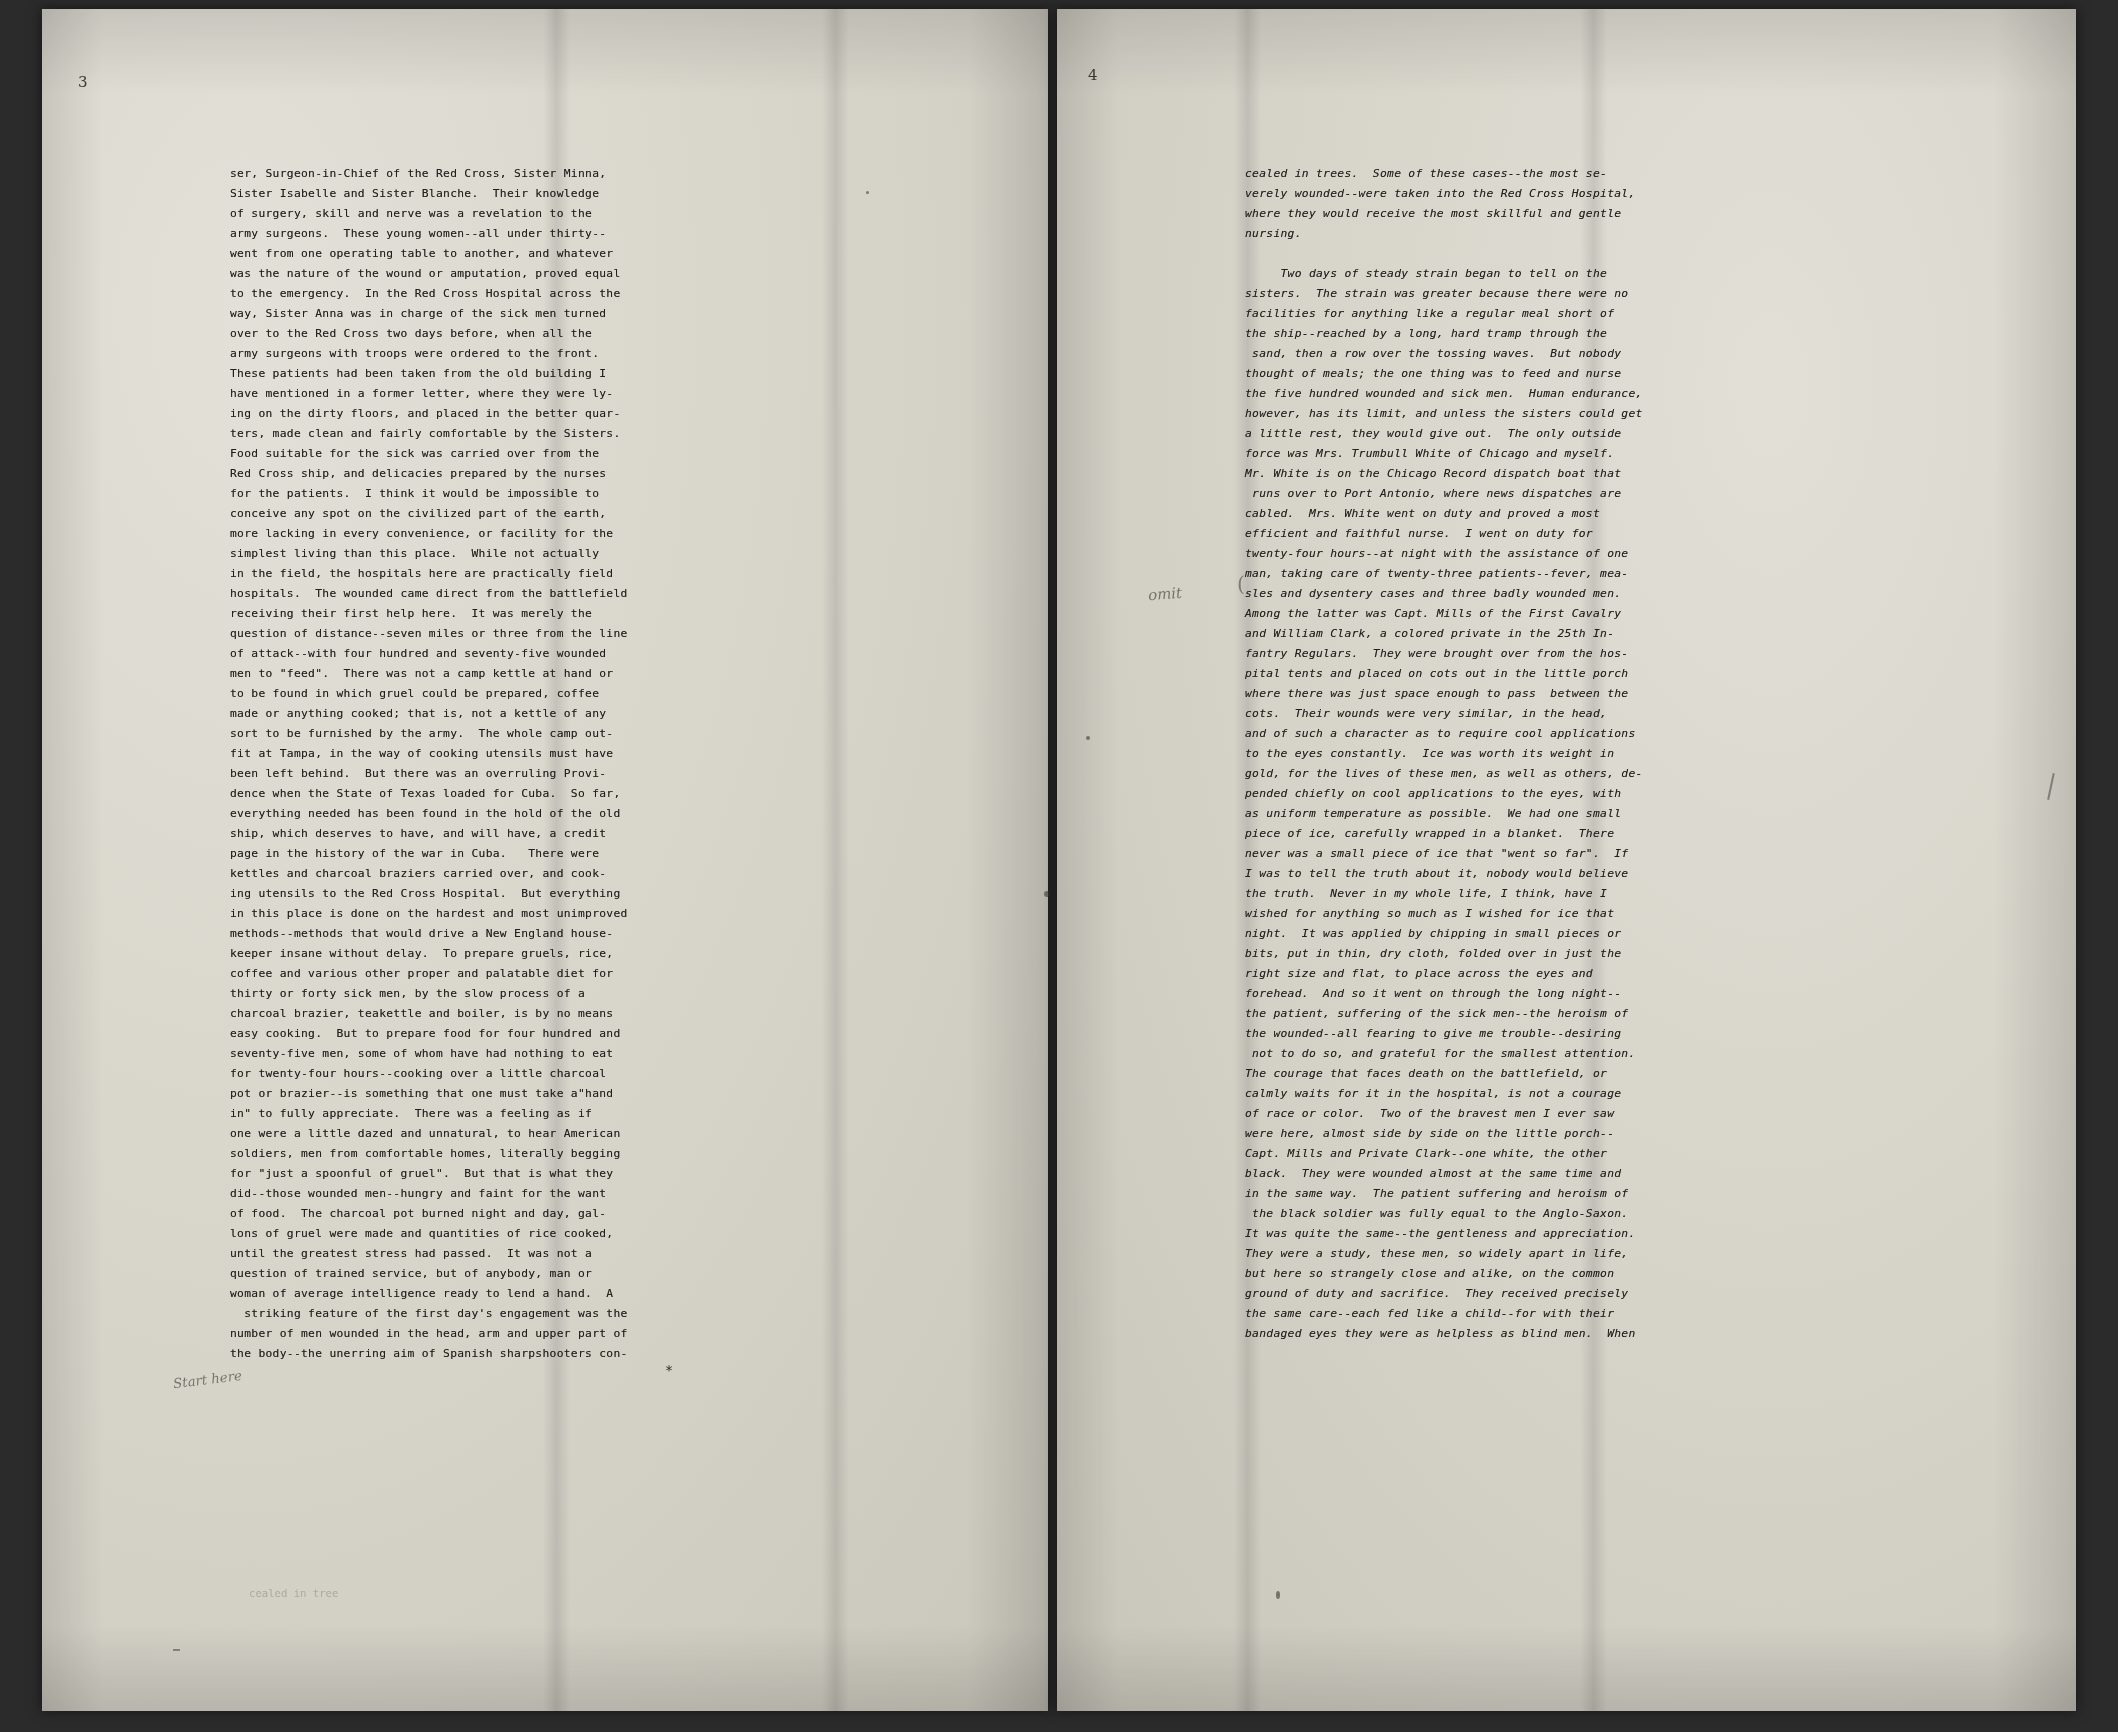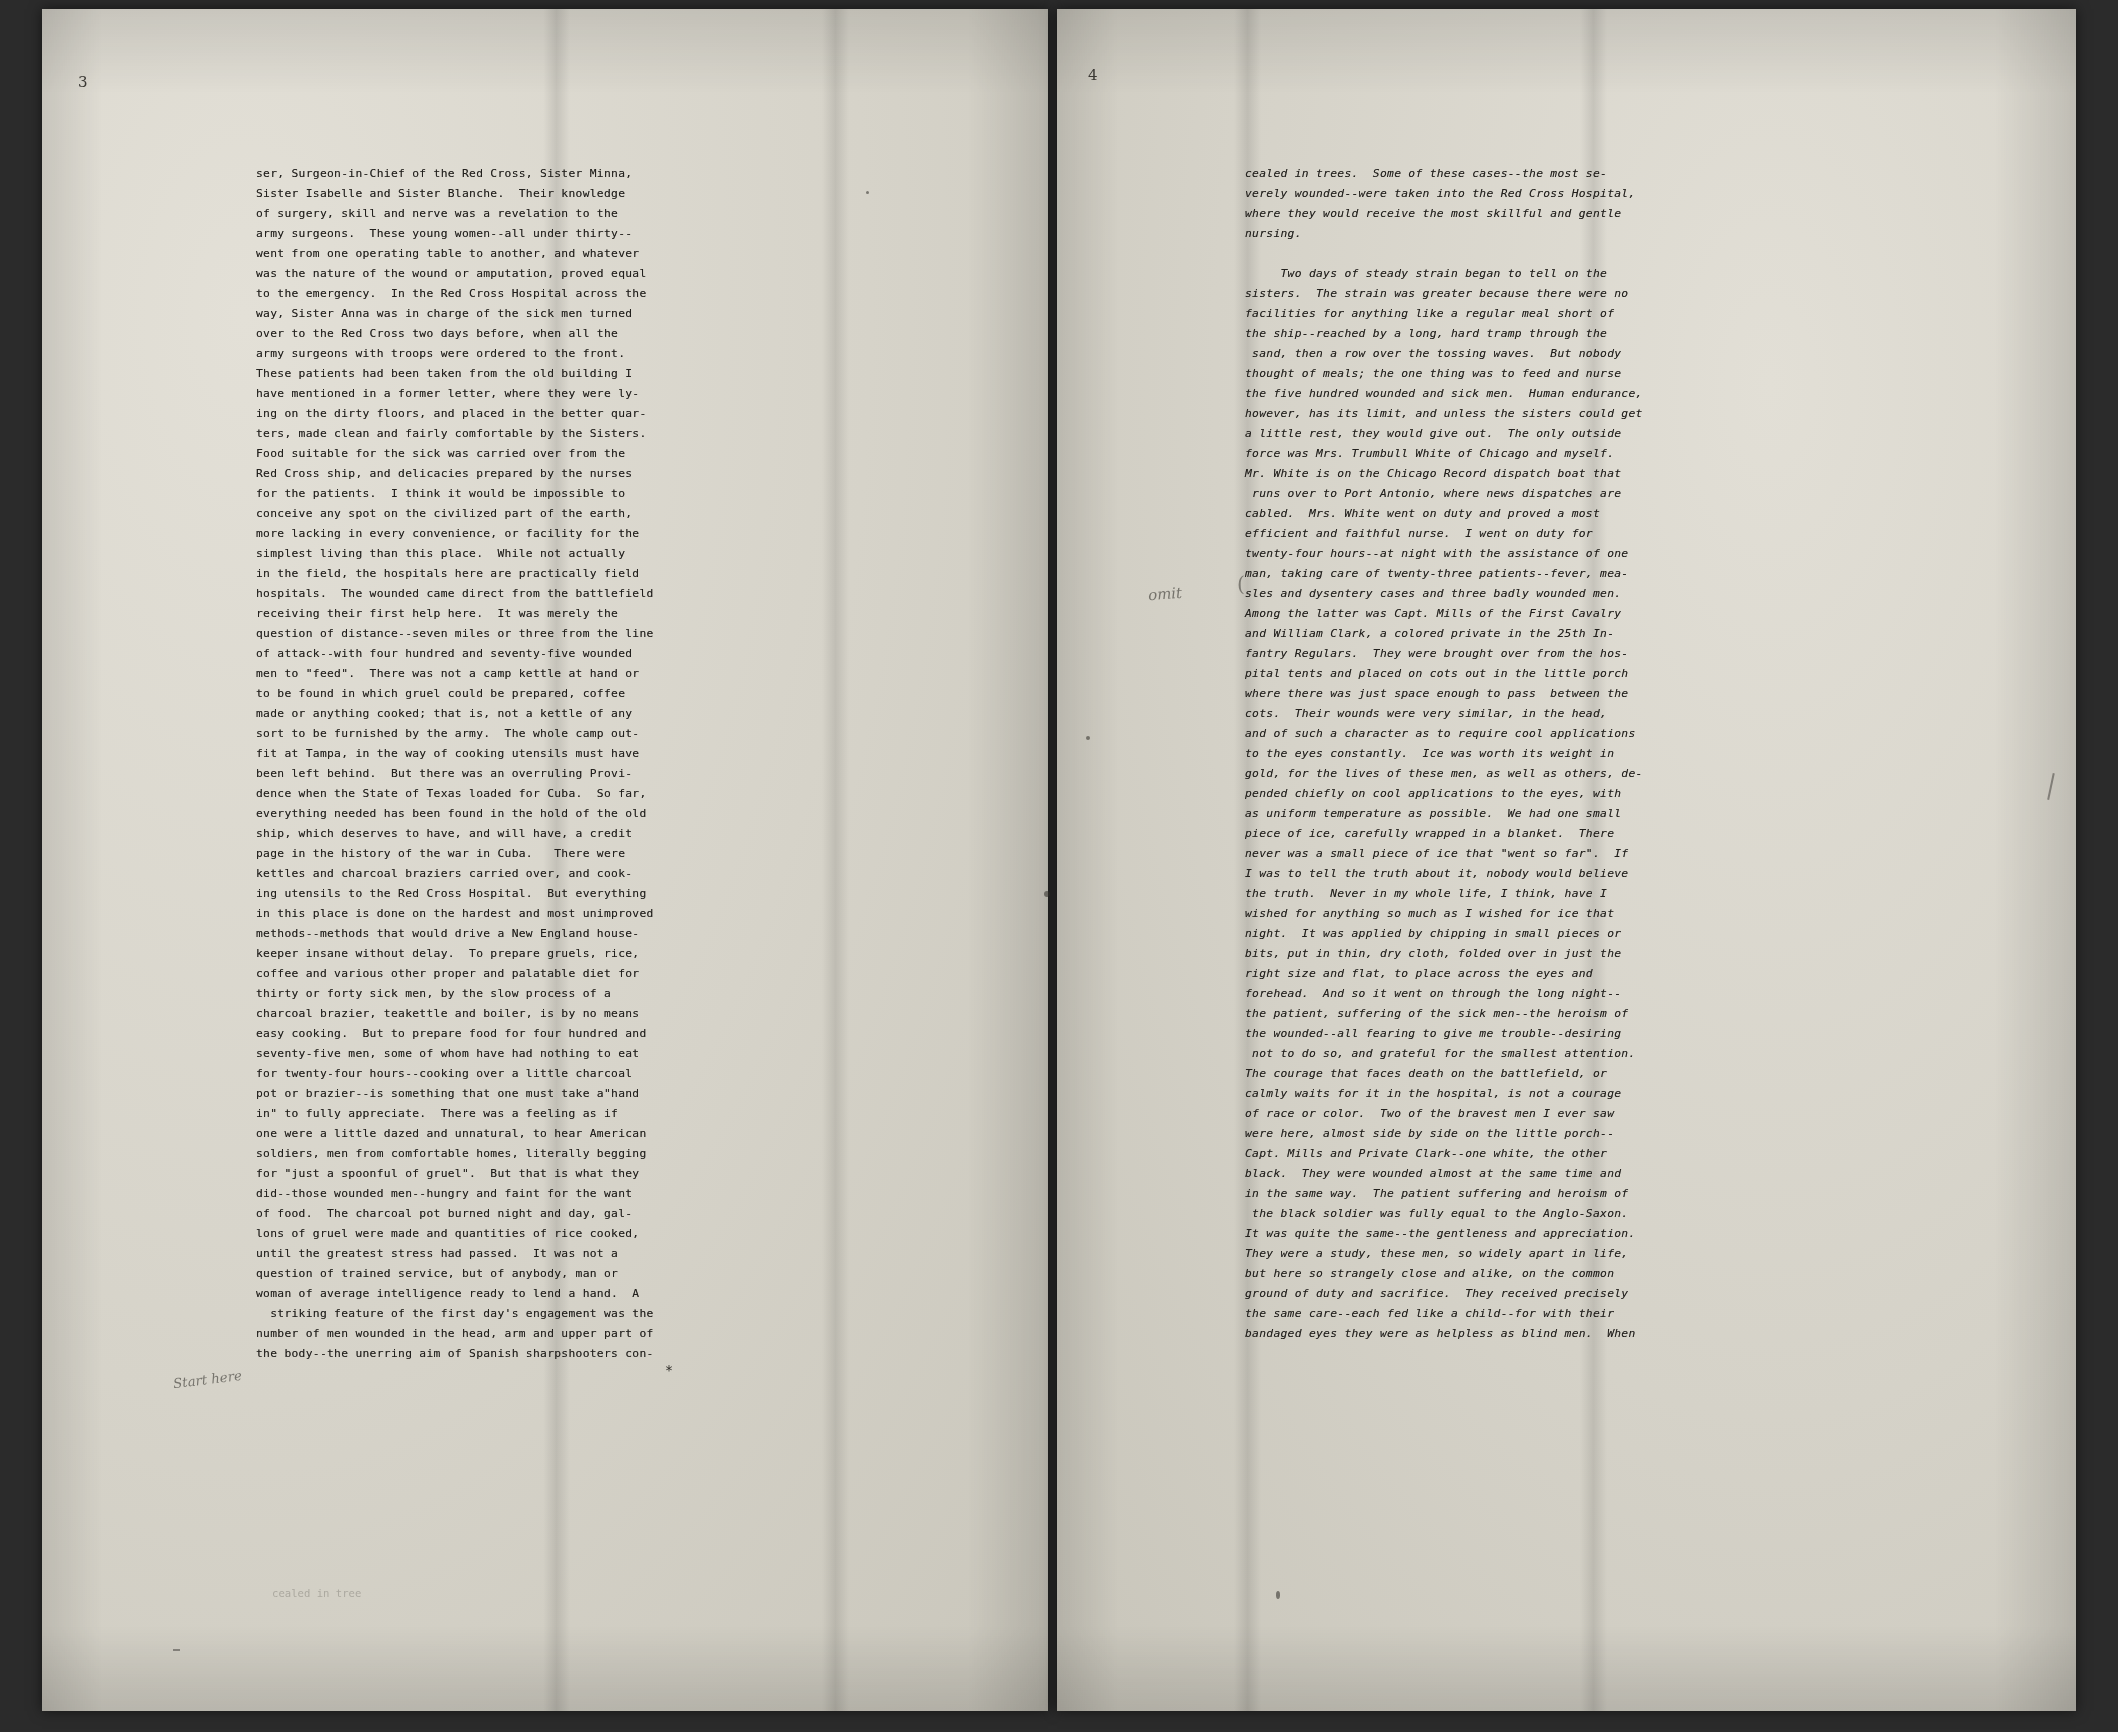--- a/index.html
+++ b/index.html
@@ -75,21 +75,20 @@
     line-height: 20px;
     letter-spacing: 0.3px;
     white-space: pre;
     text-shadow: 0 0 0.4px rgba(40,38,34,0.45);
   }
 
   .typed.left {
     left: 230px;
     top: 153px;
     width: 762px;
-    margin-left: 26px;
   }
 
   .typed.right {
     left: 1245px;
     top: 153px;
     width: 762px;
     font-style: italic;
   }
 
   .page-num {
@@ -146,21 +145,21 @@
 
   .faint {
     position: absolute;
     color: #6a6760;
     font-family: "DejaVu Sans Mono", monospace;
     font-size: 10.6px;
     opacity: 0.38;
     white-space: pre;
   }
 
-  .faint-left { left: 272px; top: 1587px; }
+  .faint-left { left: 249px; top: 1587px; }
 
   .speck {
     position: absolute;
     background: #2d2b27;
     border-radius: 50%;
     opacity: 0.55;
   }
 
   .tick {
     position: absolute;

